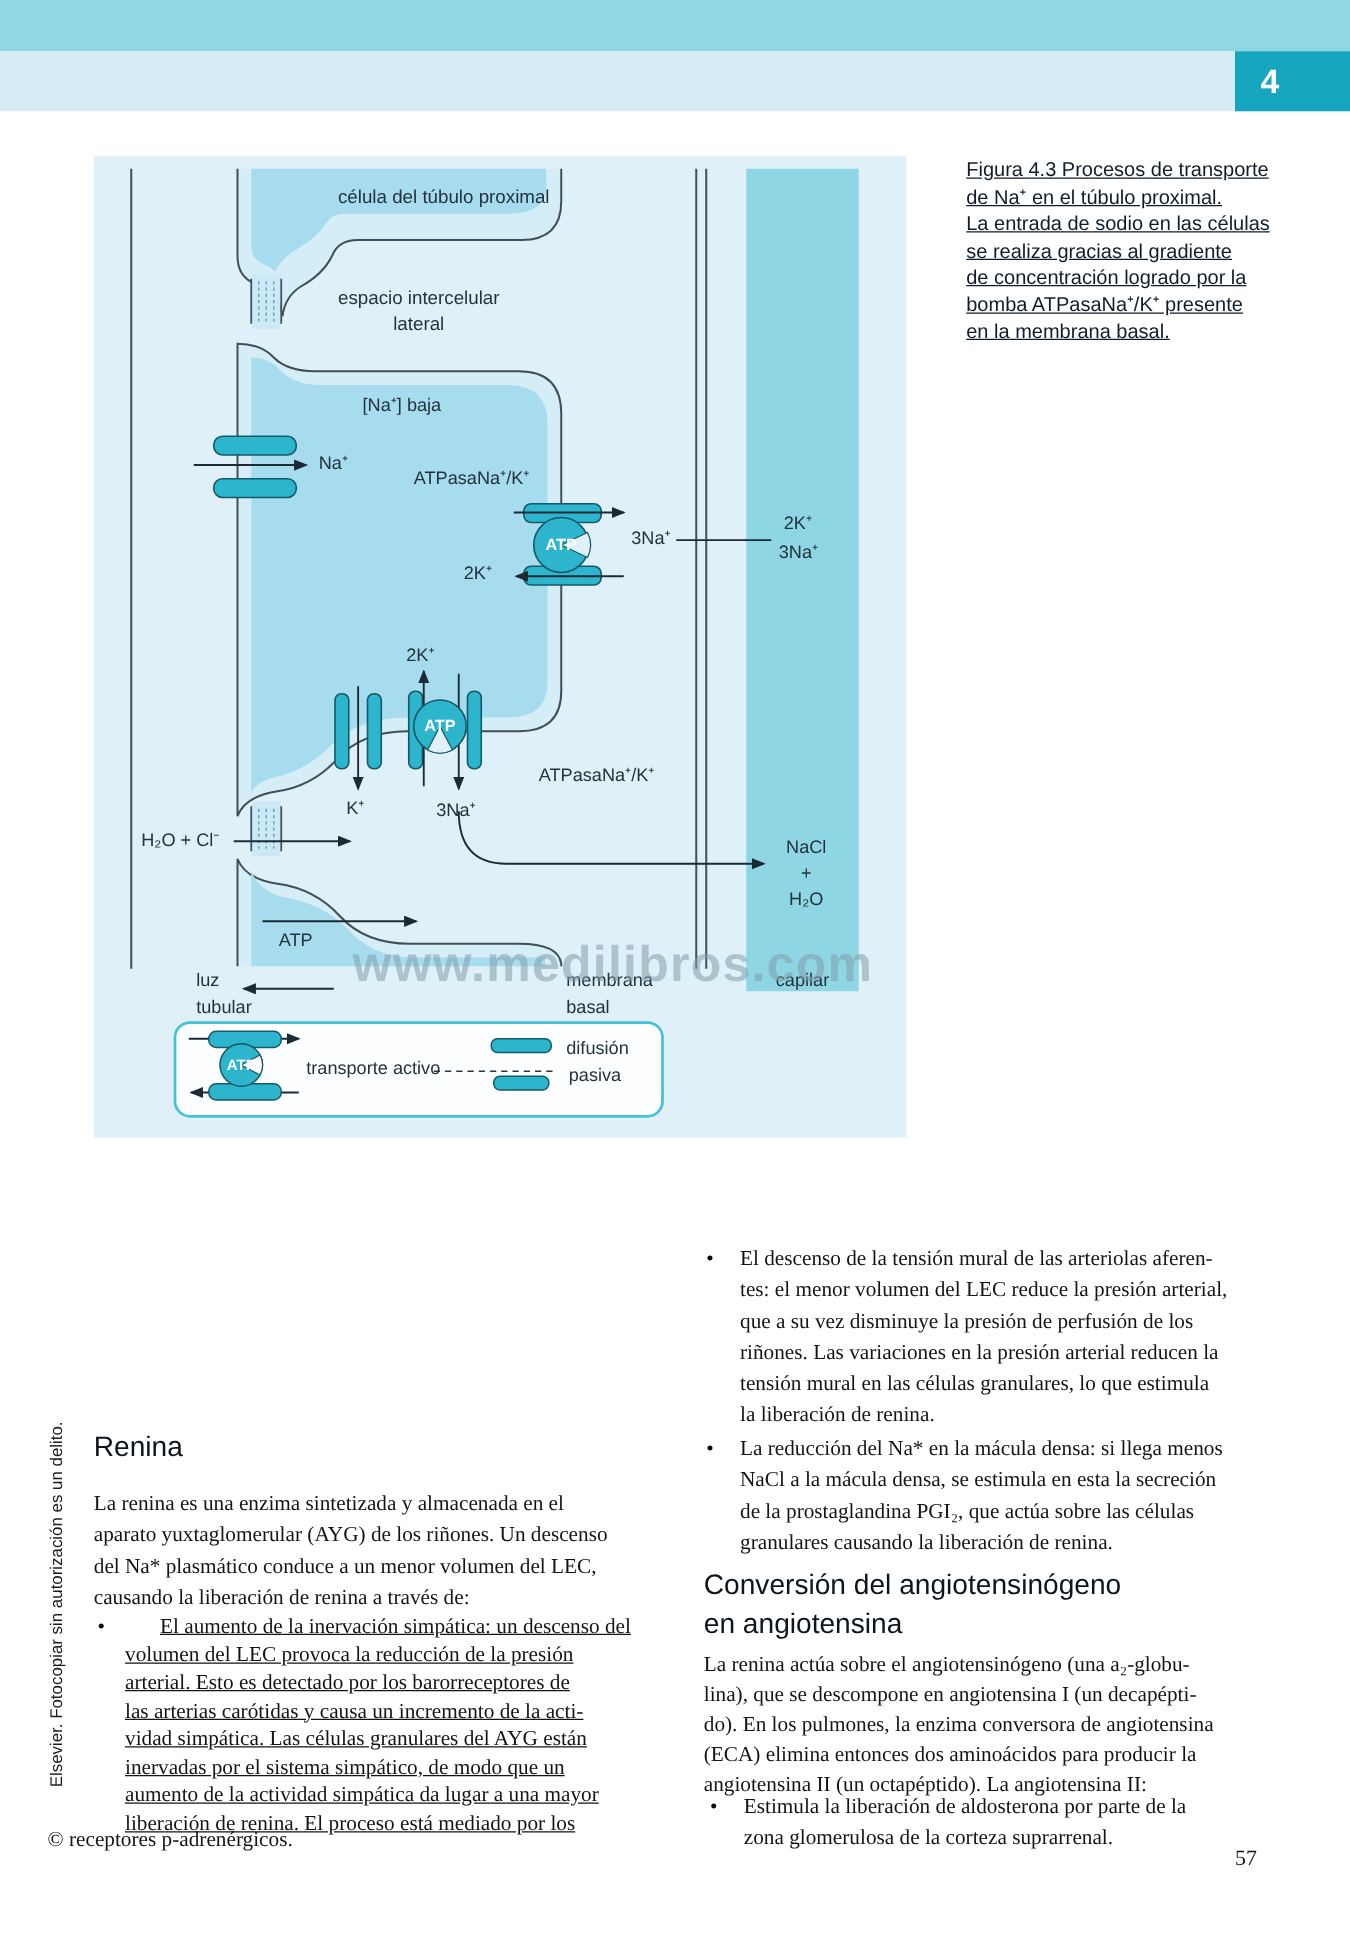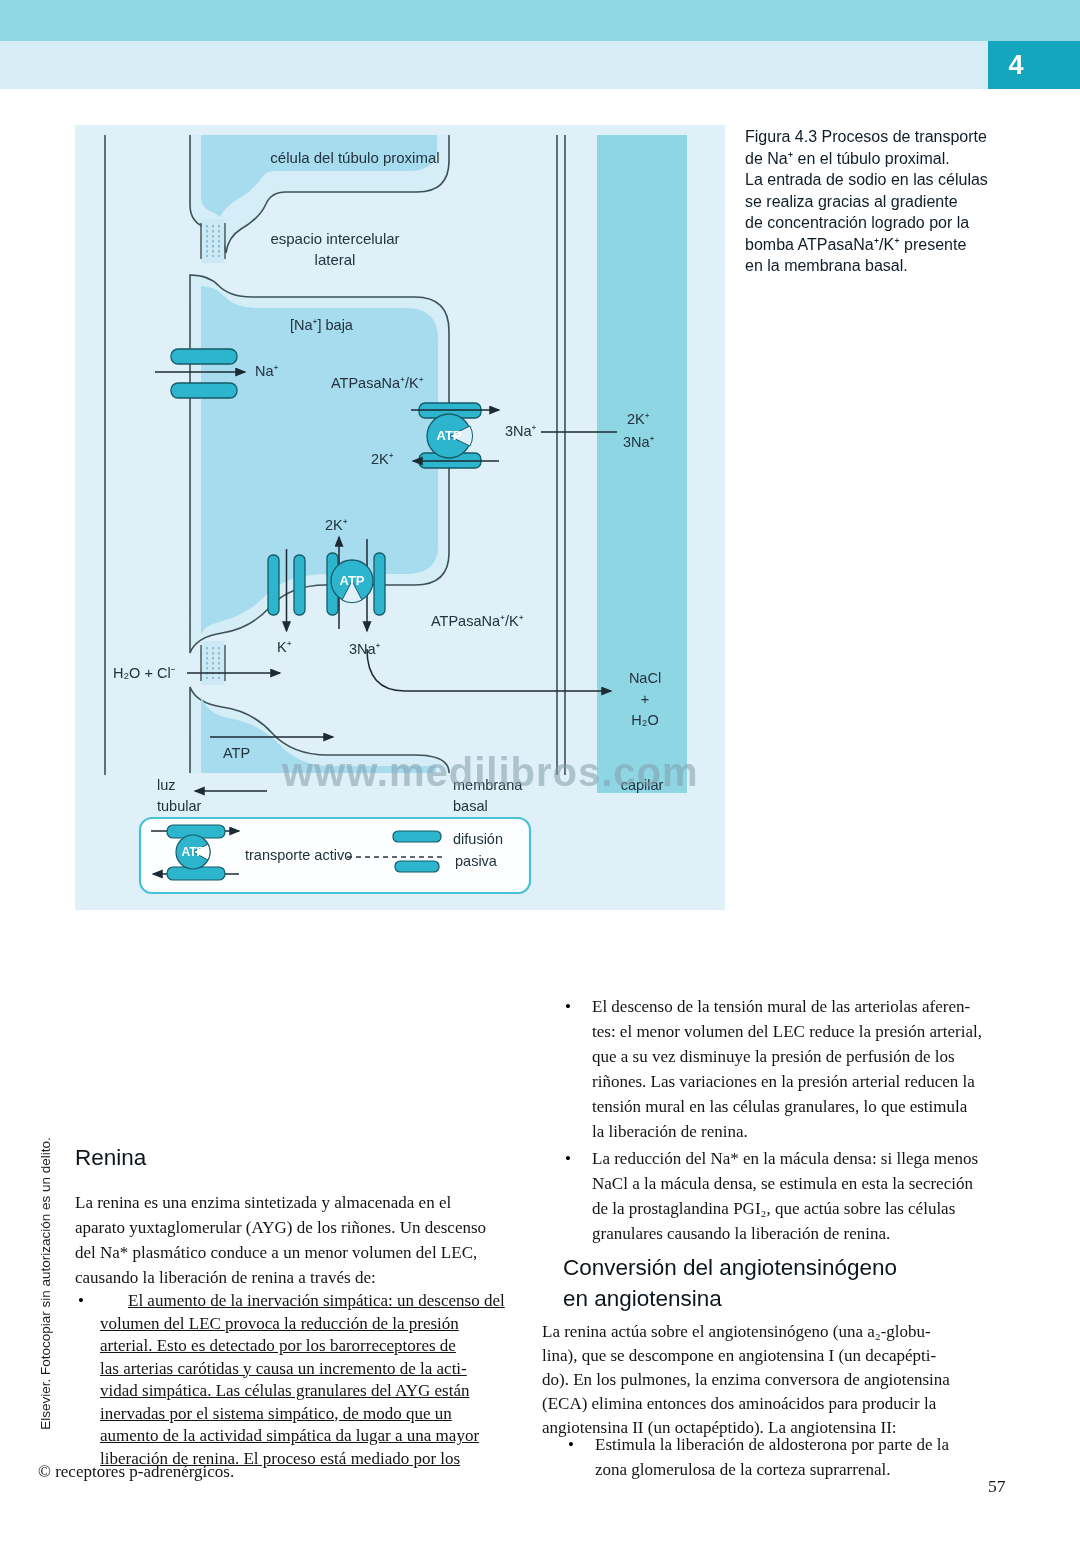--- a/index.html
+++ b/index.html
@@ -11,22 +11,22 @@
   .band-light{left:0;top:41px;width:1080px;height:48px;background:#d6edf5;}
   .hdr-title{top:54px;right:128px;font-size:19px;font-weight:500;color:#17232e;letter-spacing:.2px;}
   .chapter-box{left:988px;top:41px;width:92px;height:48px;background:#16a5bf;color:#ffffff;
                font-size:27px;font-weight:bold;display:flex;align-items:center;justify-content:center;
                padding-right:36px;box-sizing:border-box;}
   
   .fig-panel{left:75px;top:125px;width:650px;height:785px;background:#dff0f8;}
   .fig-label{position:absolute;font-size:14.5px;color:#22333d;white-space:pre-line;line-height:21px;}
   .fig-label.center{text-align:center;}
   .atp-text{position:absolute;width:40px;text-align:center;font-size:13px;font-weight:bold;color:#ffffff;}
-  .caption{left:745px;top:126px;width:278px;font-size:16px;line-height:21.5px;font-weight:500;
-           color:#101d28;white-space:pre-line;}
+  .caption{left:773px;top:126px;width:278px;font-size:16px;line-height:21.5px;font-weight:500;
+           color:#101d28;white-space:pre-line;text-decoration:underline;}
   .watermark{left:282px;top:750px;font-size:40px;font-weight:bold;letter-spacing:1px;
              color:rgba(130,158,170,0.55);z-index:5;text-align:center;}
   
   .serif{font-family:"Liberation Serif",serif;font-size:17px;line-height:25px;color:#141414;white-space:pre-line;}
   .h-teal{left:75px;top:992px;font-size:27px;line-height:35px;font-weight:bold;color:#1aa8c4;white-space:pre-line;}
   .h-sans{font-size:22.5px;line-height:31px;font-weight:400;color:#0d161d;white-space:pre-line;}
   .bullet{display:flex;align-items:flex-start;}
   .dot{font-family:"Liberation Serif",serif;font-size:17px;line-height:25px;flex:0 0 auto;}
   .btext{font-family:"Liberation Serif",serif;font-size:17px;color:#141414;white-space:pre-line;}
   .sidebar-vert{left:-124px;top:1275px;width:340px;height:17px;transform:rotate(-90deg);
@@ -226,21 +226,21 @@
   </div>
   <div class="abs bullet" style="left:565px;top:1146px;width:490px;">
     <span class="dot" style="width:27px;">•</span>
     <span class="btext" style="line-height:25px;">La reducción del Na* en la mácula densa: si llega menos
 NaCl a la mácula densa, se estimula en esta la secreción
 de la prostaglandina PGI₂, que actúa sobre las células
 granulares causando la liberación de renina.</span>
   </div>
   <div class="abs h-sans" style="left:563px;top:1252px;">Conversión del angiotensinógeno
 en angiotensina</div>
-  <div class="abs serif" style="left:542px;top:1320px;width:500px;line-height:24px;">La renina actúa sobre el angiotensinógeno (una a₂-globu-
+  <div class="abs serif" style="left:563px;top:1320px;width:500px;line-height:24px;">La renina actúa sobre el angiotensinógeno (una a₂-globu-
 lina), que se descompone en angiotensina I (un decapépti-
 do). En los pulmones, la enzima conversora de angiotensina
 (ECA) elimina entonces dos aminoácidos para producir la
 angiotensina II (un octapéptido). La angiotensina II:</div>
   <div class="abs bullet" style="left:568px;top:1432px;width:490px;">
     <span class="dot" style="width:27px;">•</span>
     <span class="btext" style="line-height:25px;">Estimula la liberación de aldosterona por parte de la
 zona glomerulosa de la corteza suprarrenal.</span>
   </div>
 

